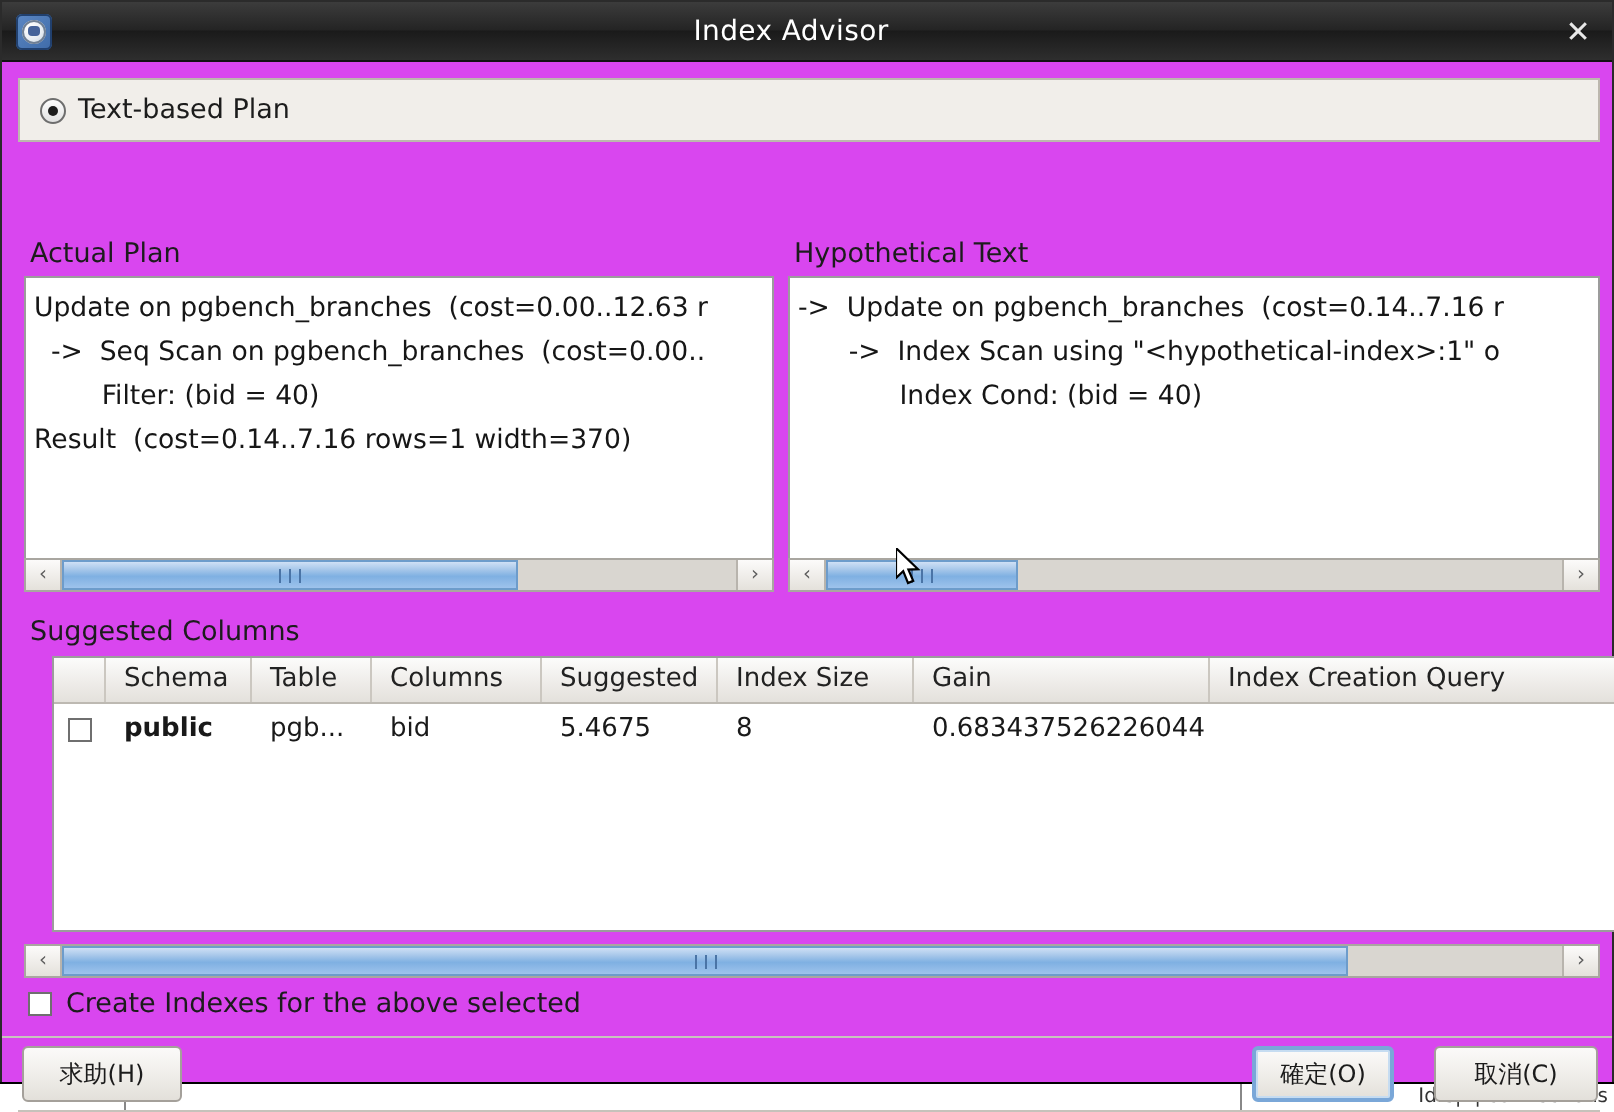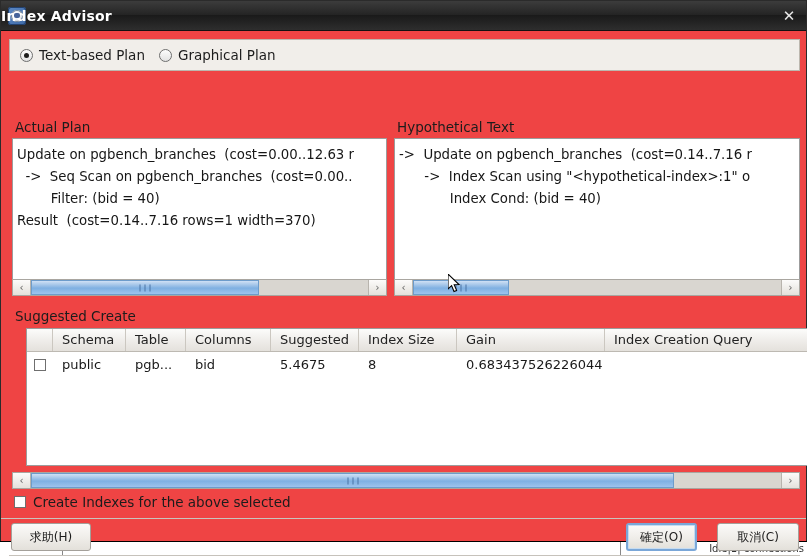--- a/index.html
+++ b/index.html
@@ -89,24 +89,24 @@
     position: absolute;
     left: 6px; top: 6px;
     width: 6px; height: 5px;
     border-radius: 2px;
     background: #46639a;
     z-index: 2;
   }
   .title-text {
     position: absolute;
     left: 0; right: 16px;
-    text-align: left;
+    text-align: center;
     color: #ffffff;
     font-size: 14px;
-    font-weight: bold;
+    font-weight: normal;
     letter-spacing: 0.2px;
     pointer-events: none;
   }
   .title-close {
     position: absolute;
     right: 8px;
     top: 6px;
     width: 18px; height: 18px;
     color: #e8e8e8;
     font-size: 15px;
@@ -114,21 +114,21 @@
     line-height: 18px;
     text-align: center;
     cursor: pointer;
   }
 
   
   .body {
     position: relative;
     height: 510px;
     box-sizing: border-box;
-    background: #ef4444;
+    background: #d946ef;
     padding: 0;
   }
 
   
   .mode-panel {
     position: absolute;
     left: 8px; top: 8px;
     width: 791px; height: 32px;
     background: #f1eeea;
     border: 1px solid #bcb7ae;
@@ -393,24 +393,20 @@
       <div class="title-close">✕</div>
     </div>
 
     <div class="body">
 
       <div class="mode-panel">
         <label class="radio-item">
           <span class="radio-dot checked"></span>
           <span>Text-based Plan</span>
         </label>
-        <label class="radio-item">
-          <span class="radio-dot"></span>
-          <span>Graphical Plan</span>
-        </label>
       </div>
 
       <div class="plan-label" id="actual-plan-label">Actual Plan</div>
       <div class="plan-label" id="hypo-plan-label">Hypothetical Text</div>
 
       <div class="plan-box" id="actual-plan-box">
         <div class="plan-text">Update on pgbench_branches  (cost=0.00..12.63 r
   -&gt;  Seq Scan on pgbench_branches  (cost=0.00..
         Filter: (bid = 40)
 Result  (cost=0.14..7.16 rows=1 width=370)</div>
@@ -451,38 +447,38 @@
                 <i></i>
                 <i></i>
               </span>
           </div>
         </div>
         <div class="sb-btn right">
           <span class="sb-arrow">›</span>
         </div>
       </div>
 
-      <div class="sugg-label">Suggested Create</div>
+      <div class="sugg-label">Suggested Columns</div>
 
       <div class="table-frame">
         <div class="thead">
           <div class="th cbcol" style="width:26px;"></div>
           <div class="th" style="width:73px;">Schema</div>
           <div class="th" style="width:60px;">Table</div>
           <div class="th" style="width:85px;">Columns</div>
           <div class="th" style="width:88px;">Suggested</div>
           <div class="th" style="width:98px;">Index Size</div>
           <div class="th" style="width:148px;">Gain</div>
           <div class="th" style="width:210px; border-right:none;">Index Creation Query</div>
         </div>
         <div class="trow">
           <div class="td cbcol" style="width:26px;">
             <span class="chk"></span>
           </div>
-          <div class="td" style="width:73px;">public</div>
+          <div class="td" style="width:73px;font-weight:bold;">public</div>
           <div class="td" style="width:60px;">pgb...</div>
           <div class="td" style="width:85px;">bid</div>
           <div class="td" style="width:88px;">5.4675</div>
           <div class="td" style="width:98px;">8</div>
           <div class="td" style="width:148px;">0.683437526226044</div>
         </div>
       </div>
 
       <div class="hscroll" style="left:11px; top:441px; width:788px;">
         <div class="sb-btn left">

